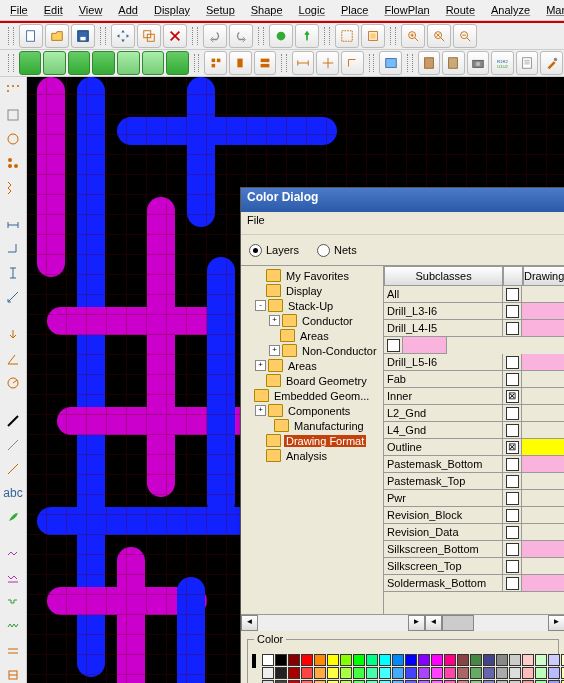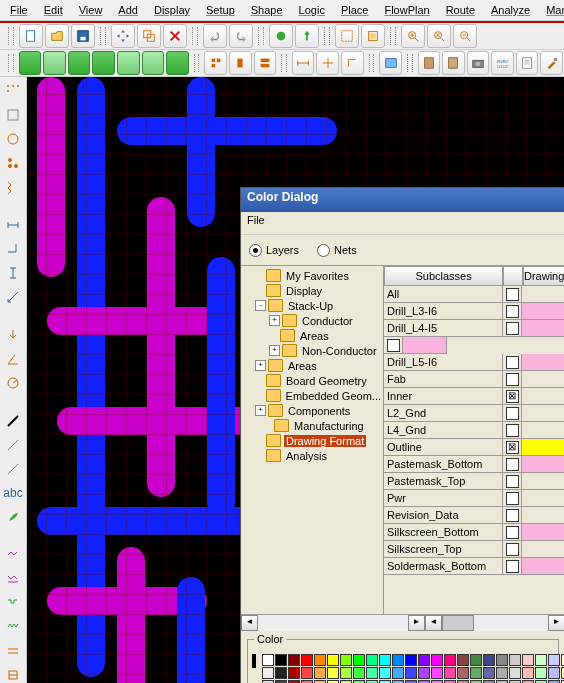--- a/index.html
+++ b/index.html
@@ -443,21 +443,21 @@
           <div class="tnode" style="padding-left: 14px;">
             <span class="tw">+</span>
             <span class="fold"></span>
             <span class="lbl">Areas</span>
           </div>
           <div class="tnode" style="padding-left: 14px;">
             <span style="width: 11px; display: inline-block;"></span>
             <span class="fold"></span>
             <span class="lbl">Board Geometry</span>
           </div>
-          <div class="tnode" style="padding-left: 14px;">
+          <div class="tnode" style="padding-left: 2px;">
             <span style="width: 11px; display: inline-block;"></span>
             <span class="fold"></span>
             <span class="lbl">Embedded Geom...</span>
           </div>
           <div class="tnode" style="padding-left: 14px;">
             <span class="tw">+</span>
             <span class="fold"></span>
             <span class="lbl">Components</span>
           </div>
           <div class="tnode" style="padding-left: 22px;">
@@ -561,20 +561,27 @@
             </div>
             <div class="grow">
               <div class="c1">Pastemask_Top</div>
               <div class="c2">
                 <span class="cb"></span>
               </div>
               <div class="c3 "></div>
             </div>
             <div class="grow">
               <div class="c1">Pwr</div>
+              <div class="c2">
+                <span class="cb"></span>
+              </div>
+              <div class="c3 "></div>
+            </div>
+            <div class="grow">
+              <div class="c1">Revision_Block</div>
               <div class="c2">
                 <span class="cb"></span>
               </div>
               <div class="c3 "></div>
             </div>
             <div class="grow">
               <div class="c1">Revision_Data</div>
               <div class="c2">
                 <span class="cb"></span>
               </div>

